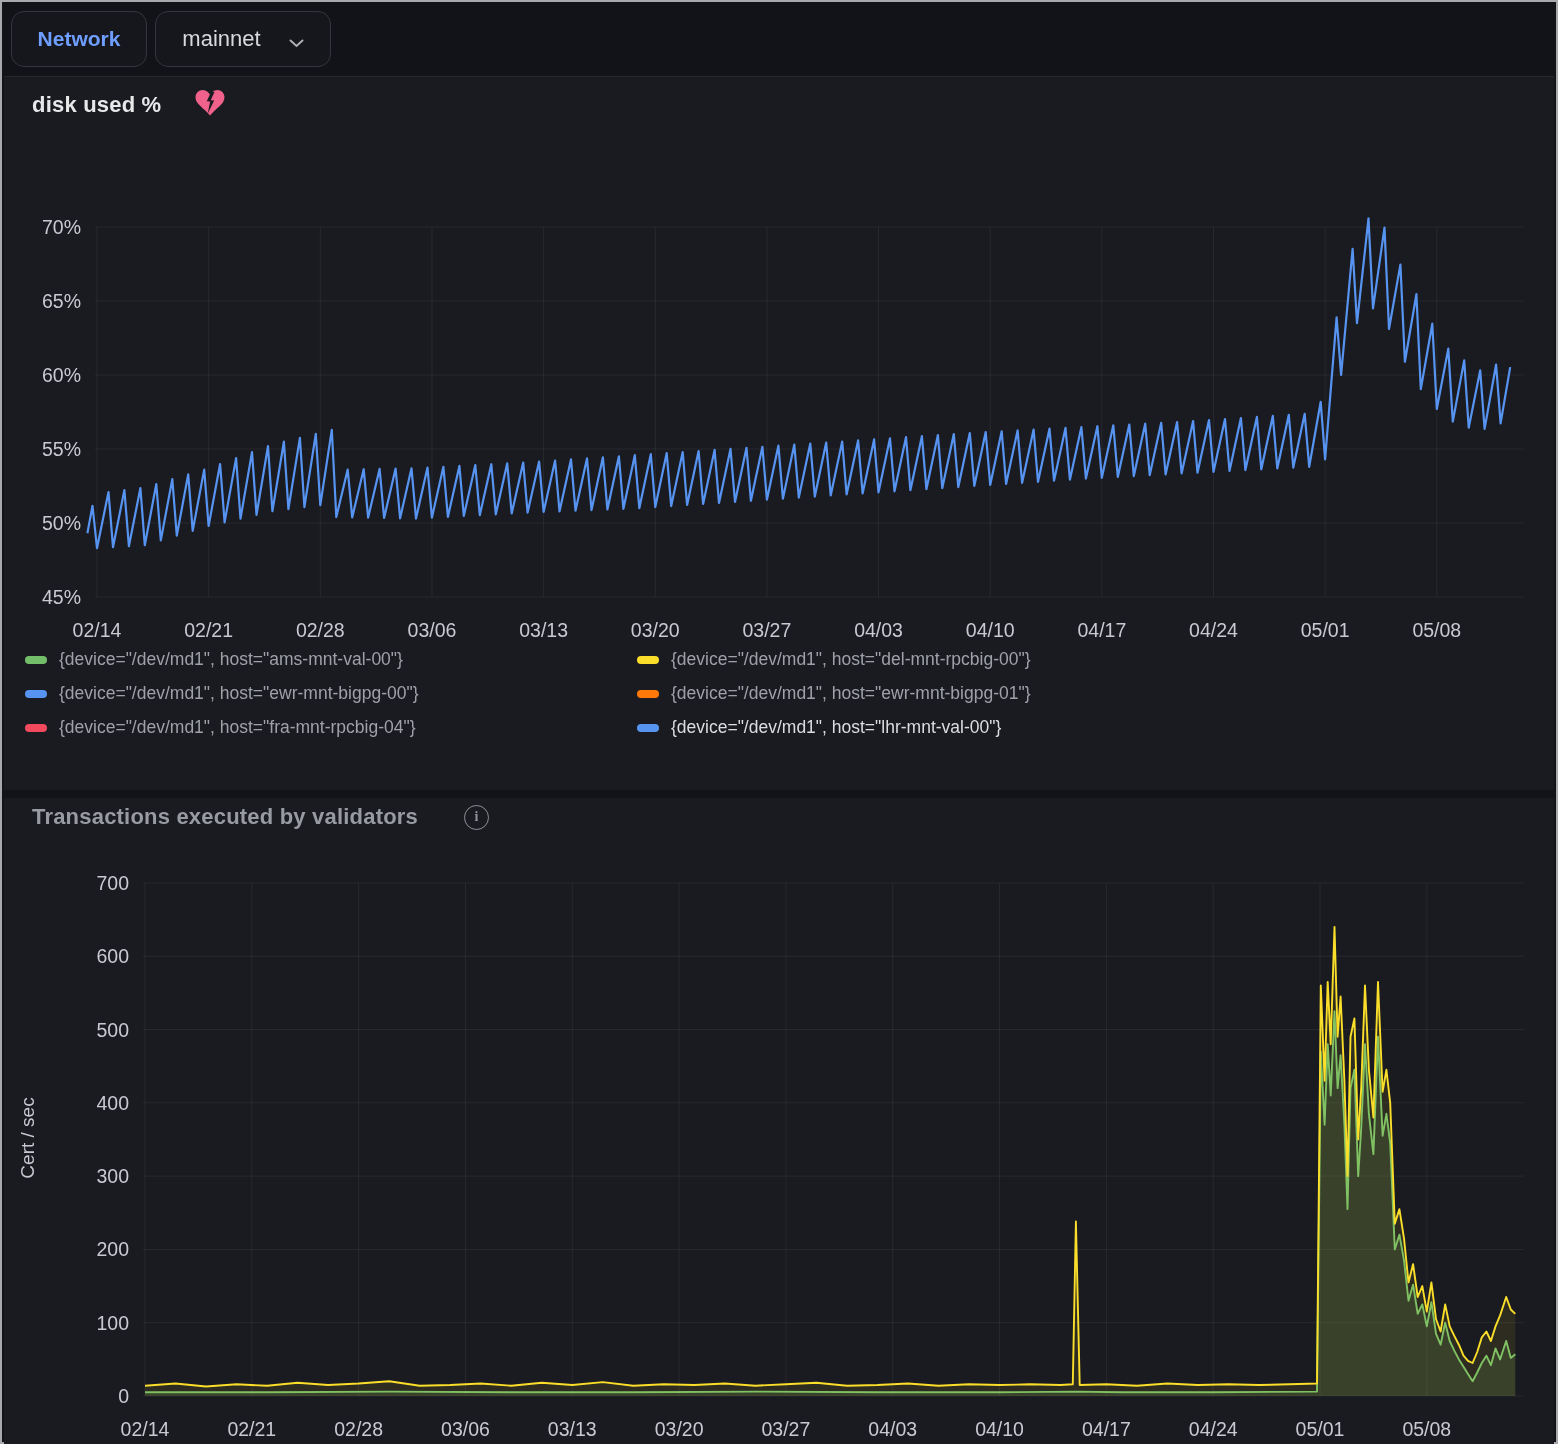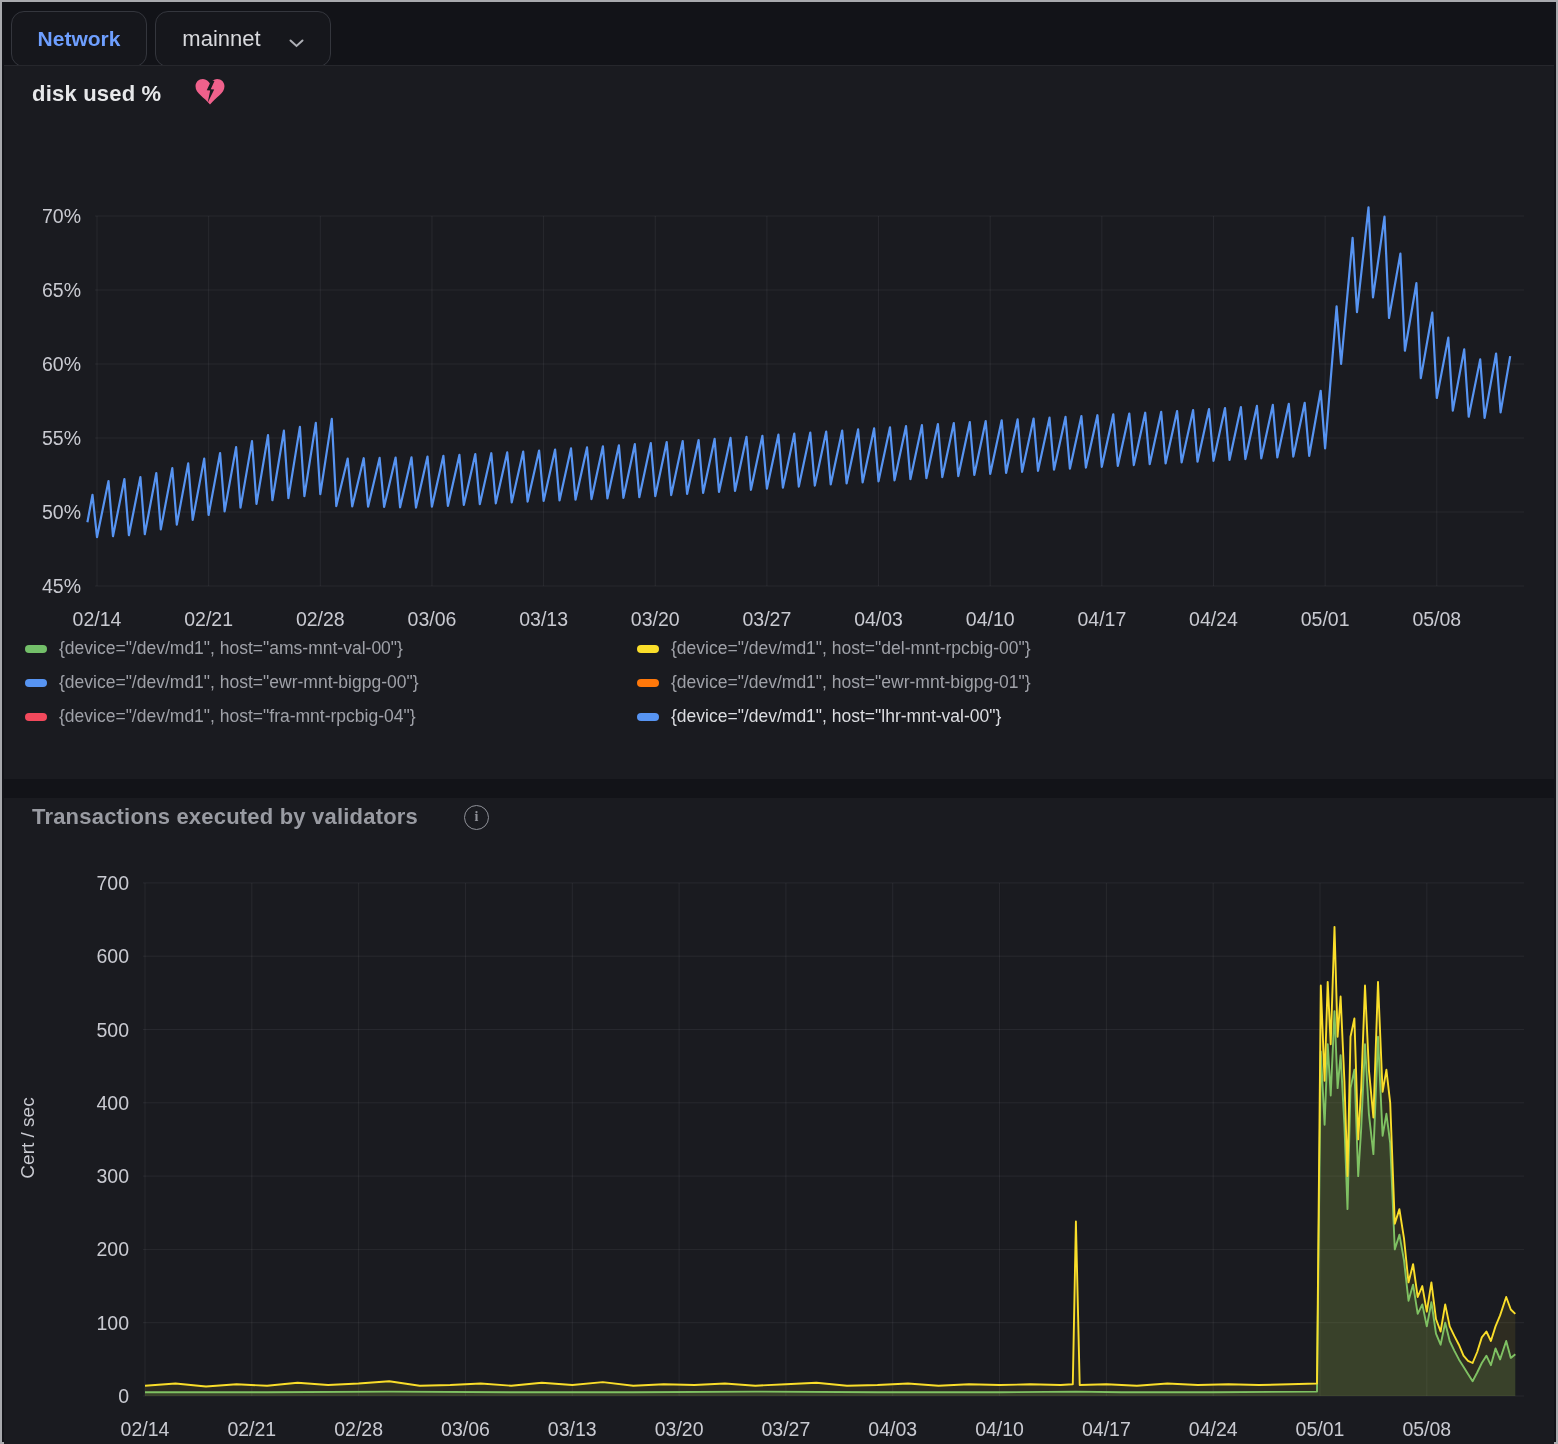--- a/index.html
+++ b/index.html
@@ -20,21 +20,21 @@
     display:flex;align-items:center;justify-content:center;
   }
   .var-label{left:9px;width:136px;color:#6e9fff;font-size:21px;font-weight:600;}
   .var-value{left:153px;width:176px;color:#d8d9dd;font-size:22px;font-weight:500;gap:28px;}
   .chev{display:inline-block;margin-top:3px;}
   
   .panel{
     position:absolute;left:2px;right:2px;background:#1a1b20;
     border-top:1px solid #26272c;box-sizing:border-box;
   }
-  #panel-disk{top:63px;height:714px;text-decoration:underline;}
+  #panel-disk{top:74px;height:714px;text-decoration:underline;}
   #panel-tx{top:793px;height:649px;border-top:3px solid #121318;}
   .panel-title-row{position:absolute;left:28px;top:12px;display:flex;align-items:center;gap:16px;z-index:3;}
   .panel-title{font-size:22px;font-weight:600;color:#e7e8ea;margin:0;letter-spacing:.2px;}
   #panel-tx .panel-title{color:#999ba2;text-align:center;}
   .heart{width:30px;height:28px;margin-left:18px;}
   .info-circle{
     width:23px;height:23px;border:1.6px solid #8f9198;border-radius:50%;
     color:#8f9198;font-size:14px;font-weight:700;display:flex;align-items:center;justify-content:center;
     margin-left:30px;font-family:"Liberation Serif",serif;
   }

